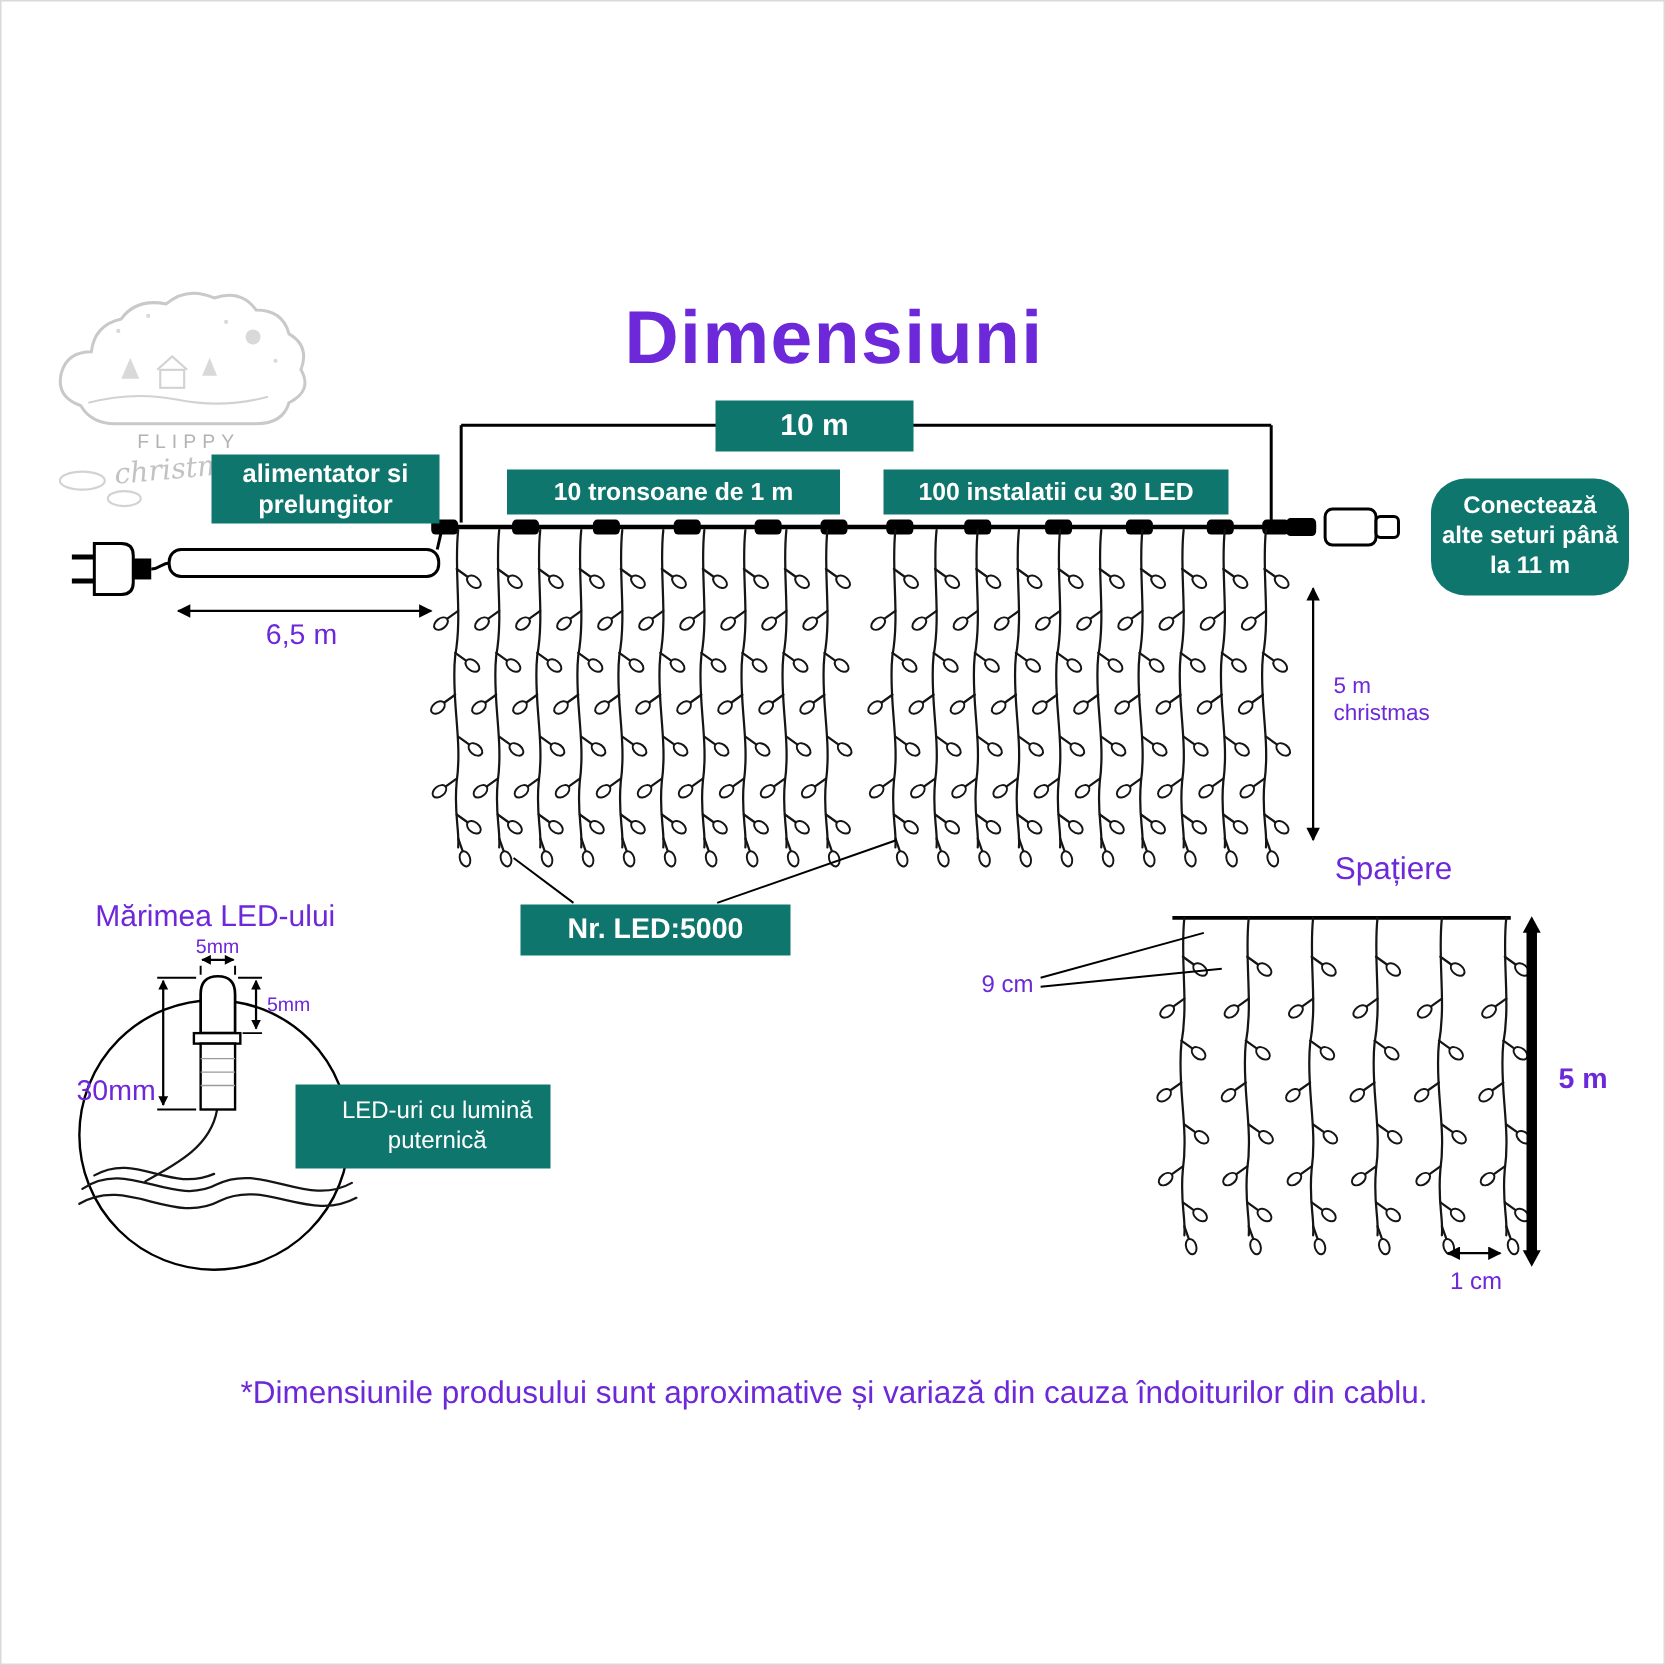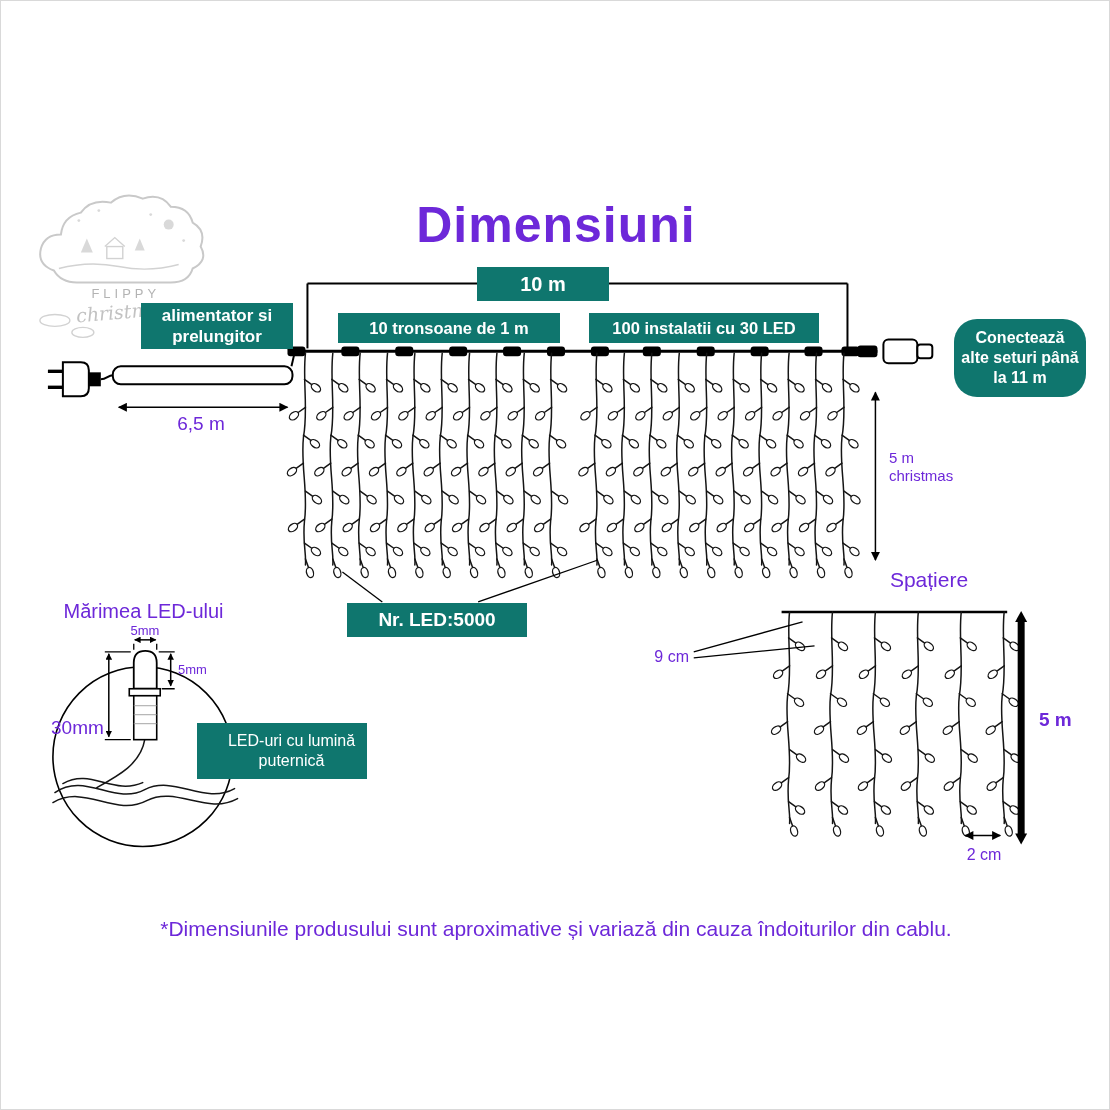--- a/index.html
+++ b/index.html
@@ -223,21 +223,21 @@
     <span>5 m</span><br>
     <span>christmas</span>
   </div>
 
   <div class="blackbox" style="left:346px;top:602px;width:180px;height:34px;font-size:19px;">Nr. LED:5000</div>
 
   <div class="lbl center" style="left:858px;top:566px;width:140px;font-size:21px;">Spațiere</div>
 
   <div class="lbl right" style="left:618px;top:646px;width:70px;font-size:16px;">9 cm</div>
 
-  <div class="lbl center" style="left:948px;top:844px;width:70px;font-size:16px;">2 cm</div>
+  <div class="lbl center" style="left:948px;top:844px;width:70px;font-size:16px;">1 cm</div>
 
   <div class="lbl" style="left:1038px;top:708px;width:60px;font-size:19px;font-weight:bold;">5 m</div>
 
   <div class="lbl center" style="left:40px;top:598px;width:205px;font-size:20px;">Mărimea LED-ului</div>
 
   <div class="lbl center" style="left:108px;top:622px;width:72px;font-size:13px;">5mm</div>
 
   <div class="lbl" style="left:177px;top:661px;width:50px;font-size:13px;">5mm</div>
 
   <div class="lbl right" style="left:50px;top:716px;width:50px;font-size:19px;">30mm</div>

